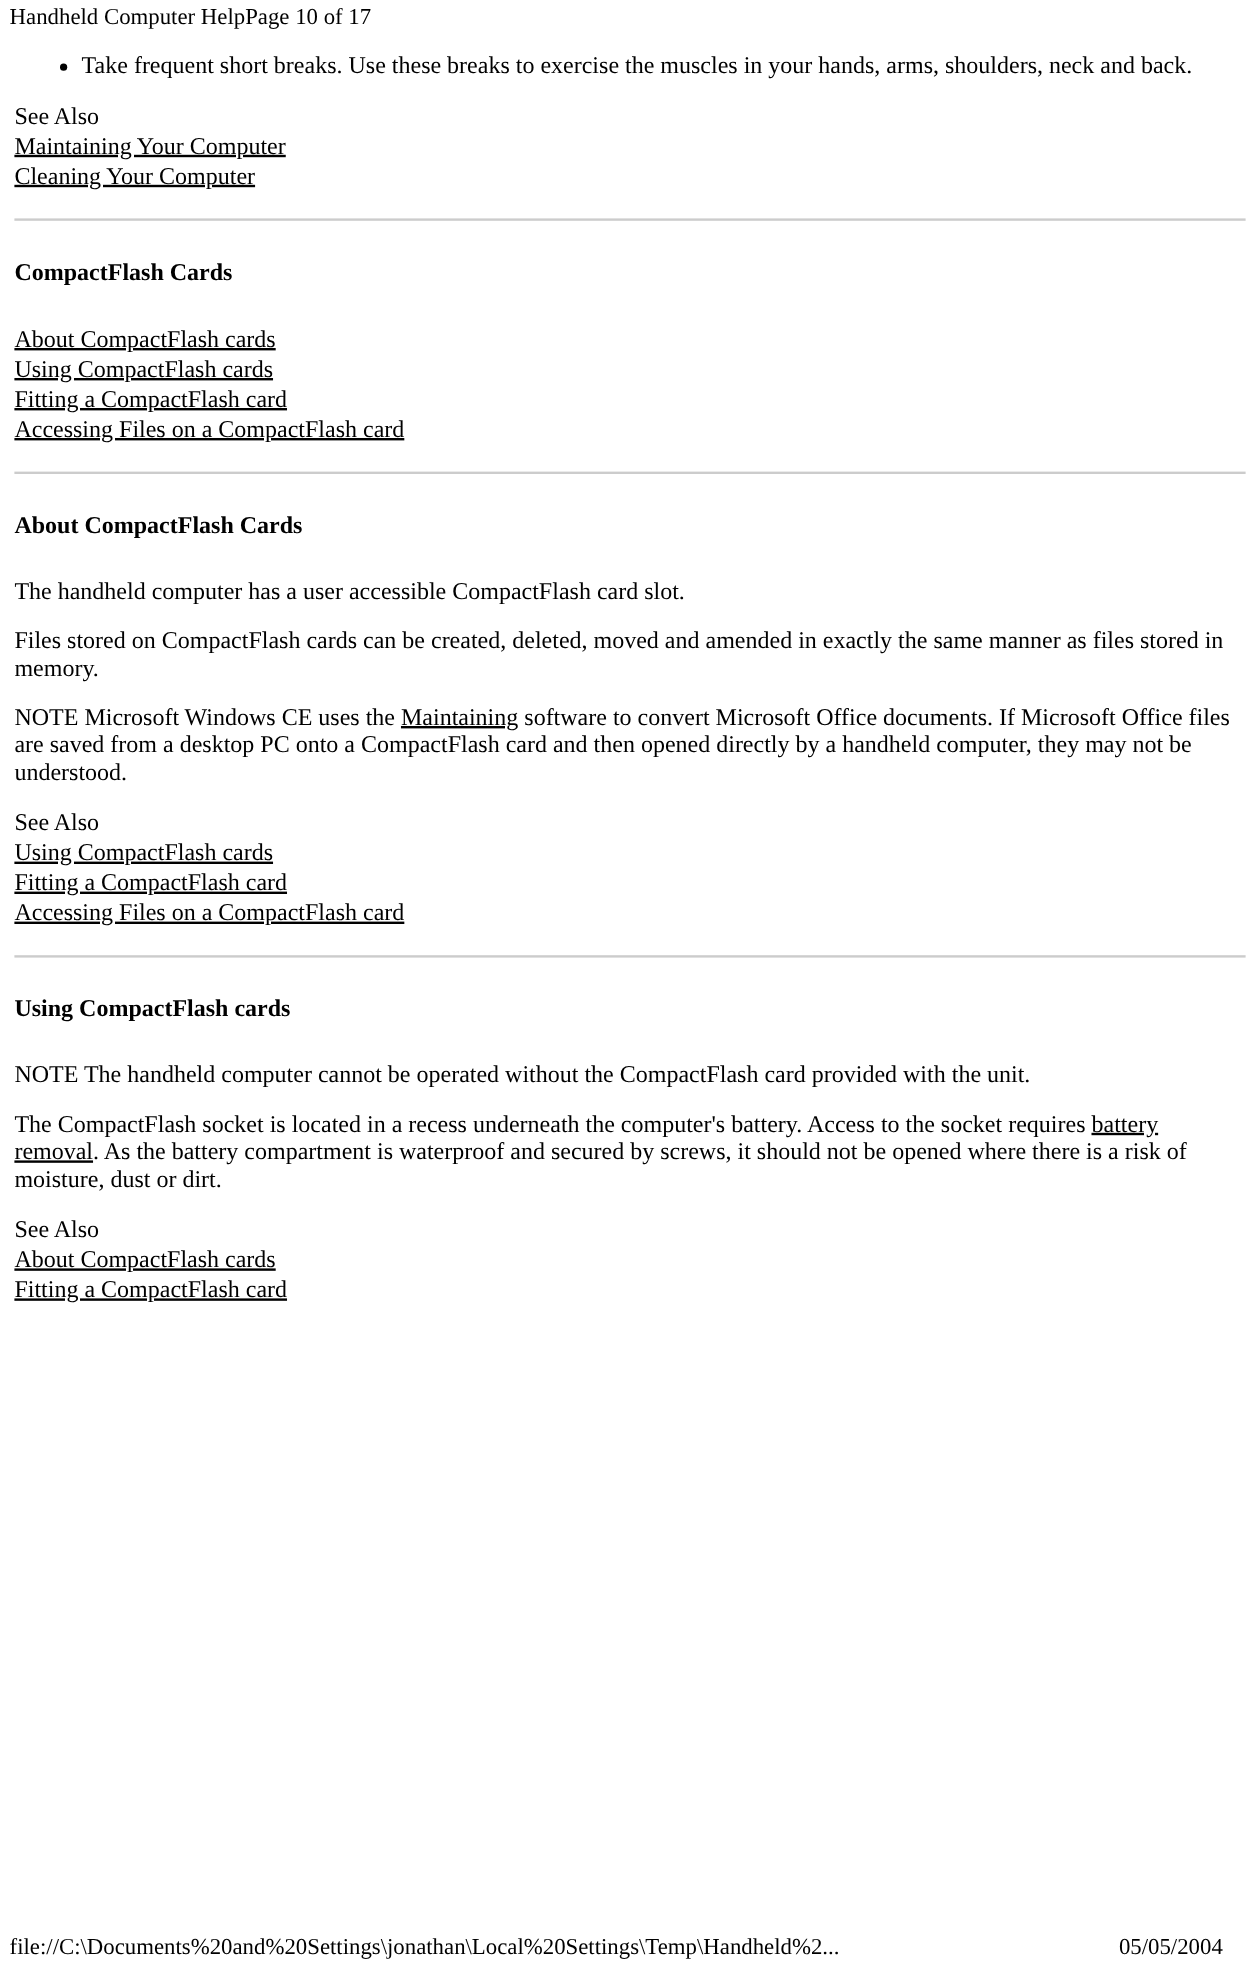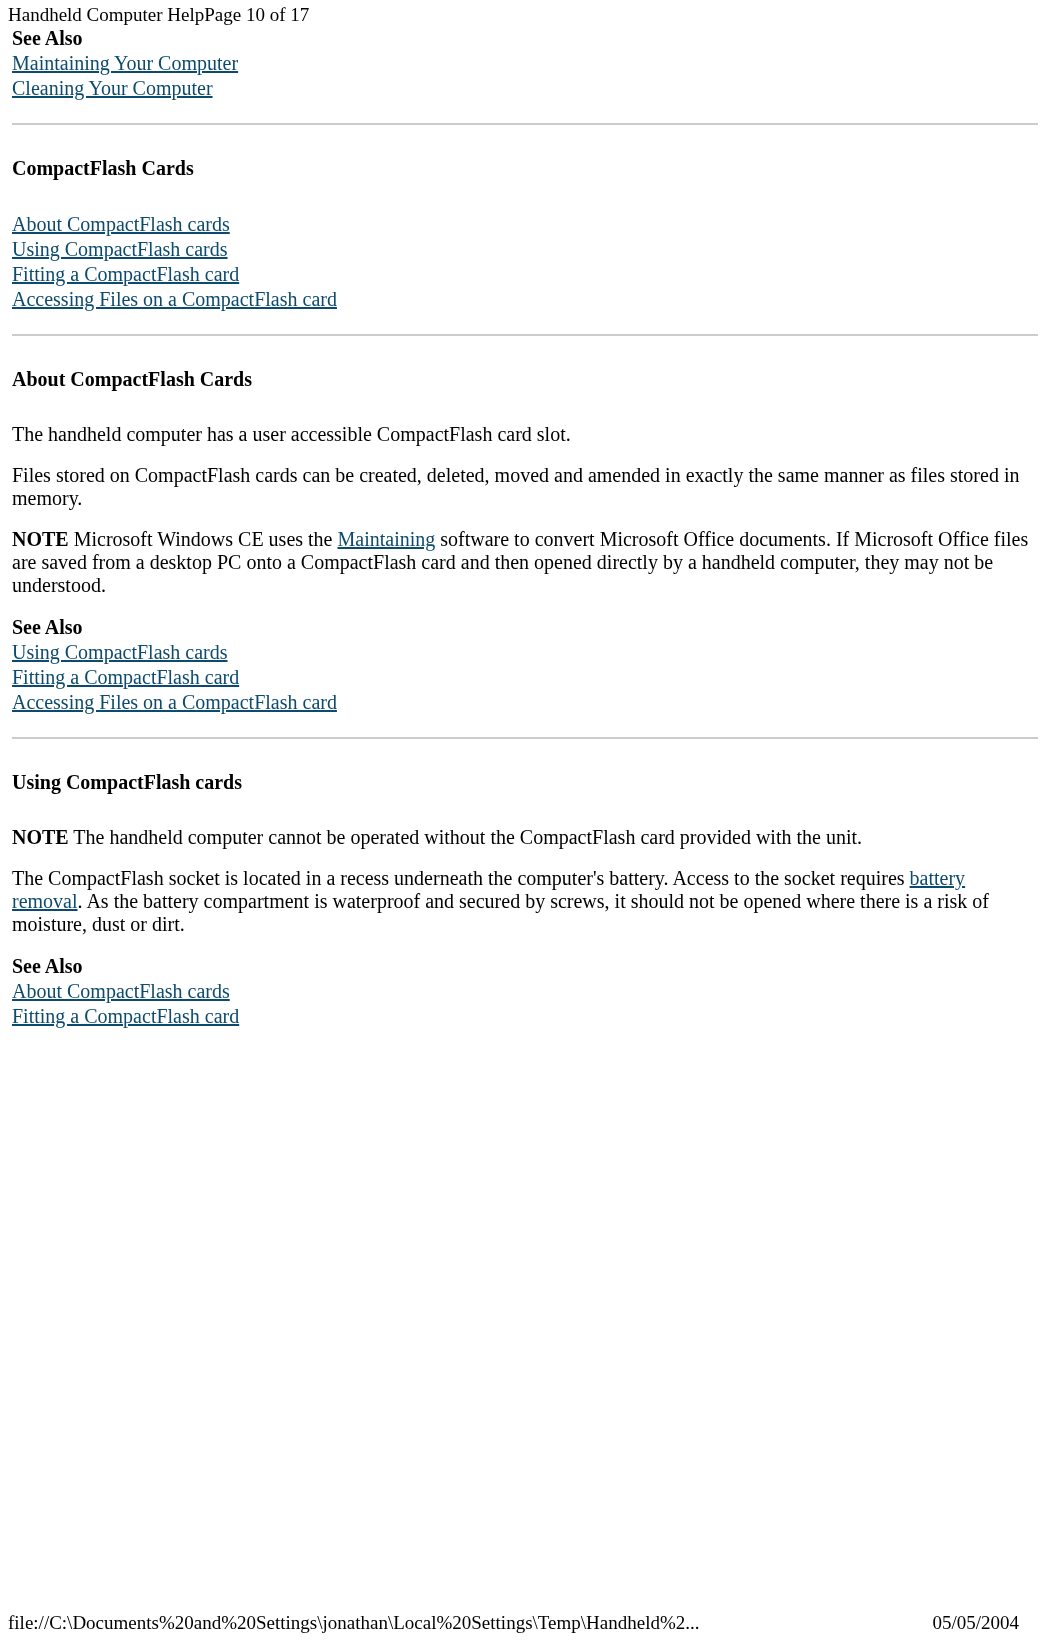--- a/index.html
+++ b/index.html
@@ -22,24 +22,24 @@
     }
     ul.bullet {
       list-style-type: disc;
       margin: 18px 0 18px 0;
       padding-left: 56px;
     }
     ul.bullet li {
       padding-right: 20px;
     }
     .bold {
-      font-weight: bold;
+      font-weight: normal;
     }
     a.link {
-      color: #0c4a6e;
+      color: #000000;
       text-decoration: underline;
     }
     hr {
       border: none;
       border-top: 2px solid #ccc;
       margin: 22px 0 18px 0;
     }
     p {
       margin: 18px 0;
     }
@@ -72,20 +72,23 @@
 
 <div class="page-wrap">
 
   <div class="header">
     <span>Handheld Computer Help</span>
     <span>Page 10 of 17</span>
   </div>
 
   <div class="content">
 
+    <ul class="bullet">
+      <li>Take frequent short breaks. Use these breaks to exercise the muscles in your hands, arms, shoulders, neck and back.</li>
+    </ul>
 
     <div class="tight">
       <span class="bold">See Also</span><br>
       <a href="#" class="link">Maintaining Your Computer</a><br>
       <a href="#" class="link">Cleaning Your Computer</a>
     </div>
 
     <hr>
 
     <div class="section-heading">CompactFlash Cards</div>

